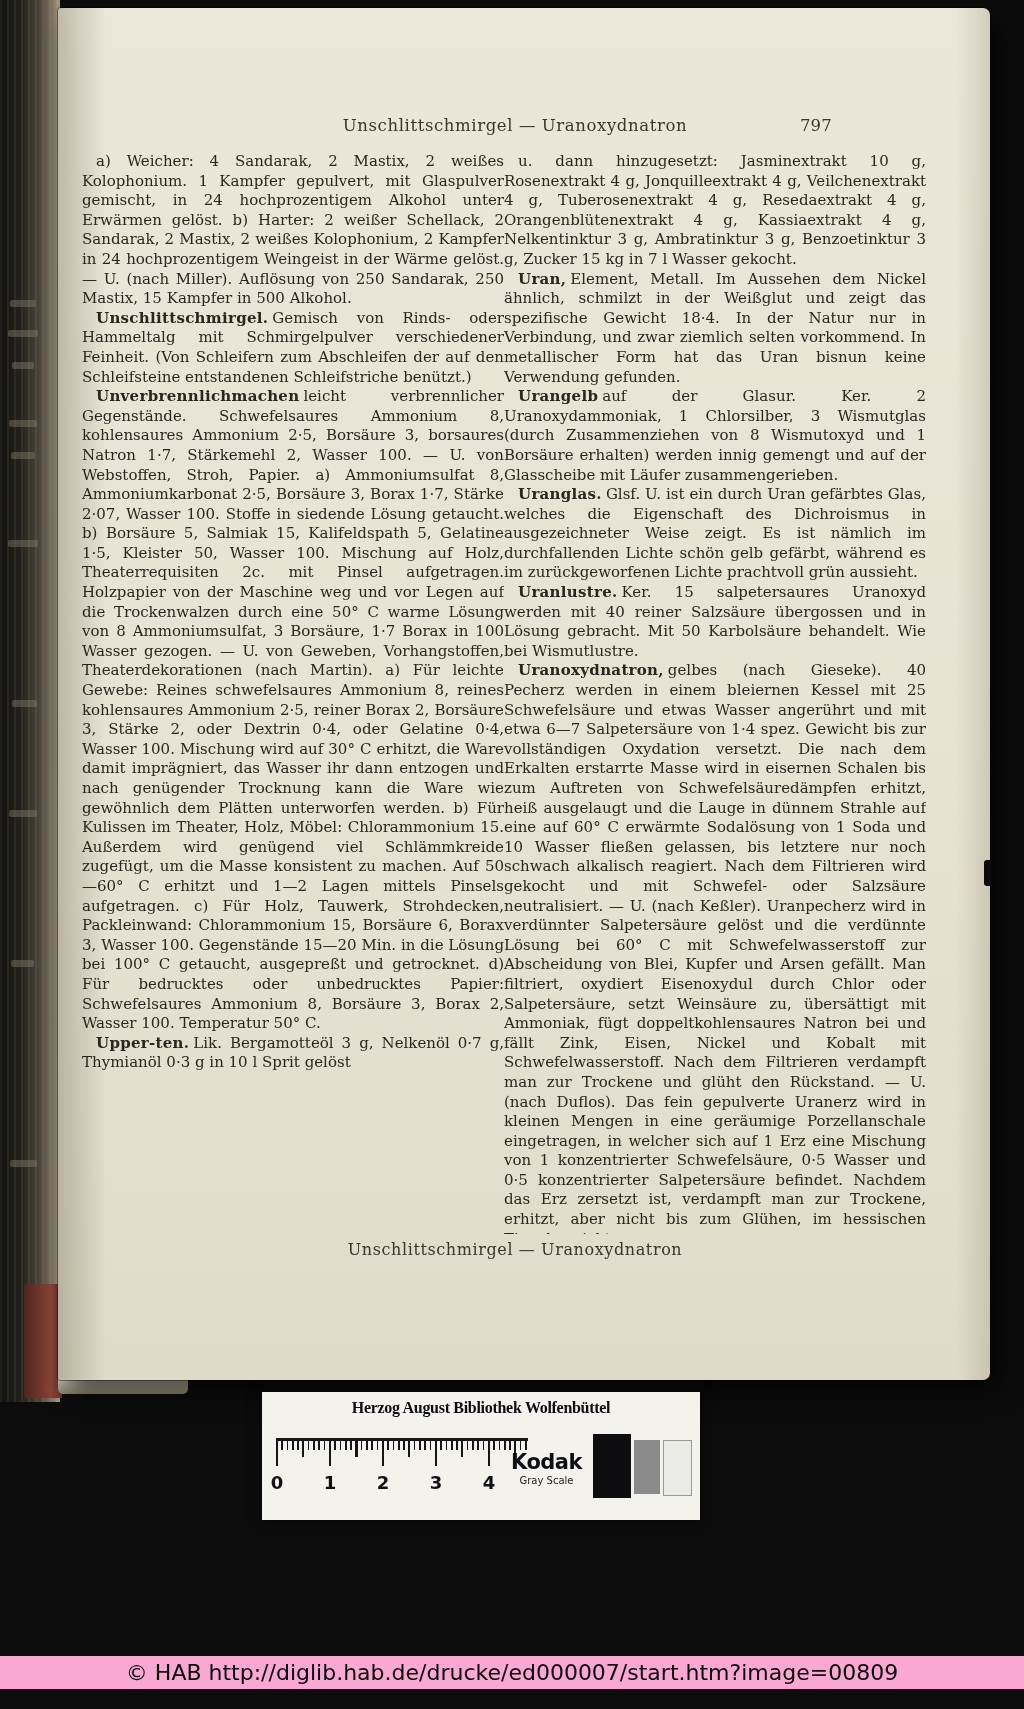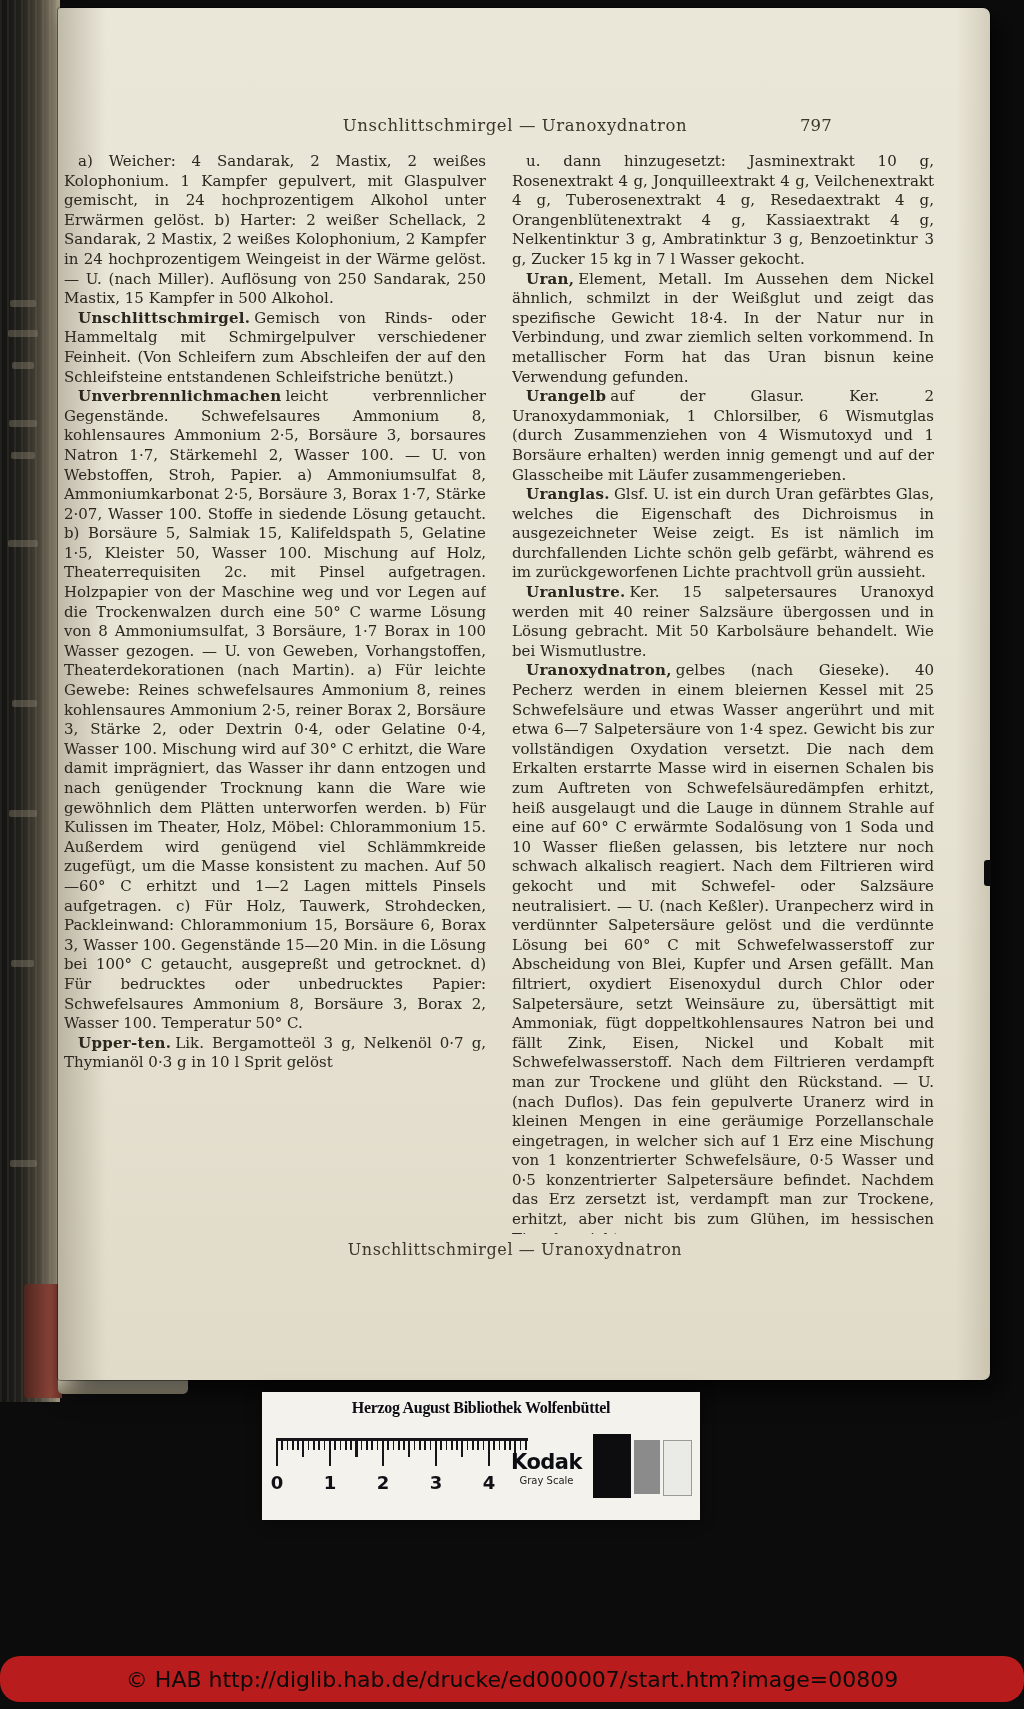--- a/index.html
+++ b/index.html
@@ -28,21 +28,21 @@
       linear-gradient(180deg,#ebe7d8 0%,#e7e3d3 55%,#e0dbc9 100%);
     border-radius:3px 7px 7px 3px;
     box-shadow:0 0 0 1px rgba(0,0,0,.4), 10px 12px 26px rgba(0,0,0,.65);}
   .page-notch{position:absolute;right:-1px;top:852px;width:7px;height:26px;background:#0c0c0c;
     border-radius:3px 0 0 3px;}
 
   .page-header{position:absolute;left:22px;top:108px;width:870px;text-align:center;
     font-size:16.5px;color:#3b352a;letter-spacing:.6px;}
   .page-number{position:absolute;right:118px;top:0;letter-spacing:.2px;text-align:right;}
 
-  .cols{position:absolute;left:6px;top:144px;width:870px;height:1082px;display:flex;gap:26px;overflow:hidden;}
+  .cols{position:absolute;left:24px;top:144px;width:870px;height:1082px;display:flex;overflow:hidden;}
   .col{width:422px;height:100%;overflow:hidden;text-align:justify;font-size:15px;line-height:19.6px;
     color:#2b261d;hyphens:auto;}
   .col p{margin:0;text-indent:14px;}
   .lead{font-weight:bold;letter-spacing:.3px;margin-right:4px;}
 
   .page-footer{position:absolute;left:22px;top:1232px;width:870px;text-align:center;
     font-size:16px;color:#3b352a;letter-spacing:.6px;}
 
   
   .kodak-label{position:absolute;left:262px;top:1392px;width:438px;height:128px;background:#f4f2ec;
@@ -62,22 +62,22 @@
   .label-right{position:absolute;right:8px;top:42px;display:flex;align-items:flex-start;}
   .kodak-text{text-align:center;margin:16px 8px 0 0;font-family:"DejaVu Sans",sans-serif;}
   .kodak-brand{font-weight:bold;font-size:21px;letter-spacing:-.5px;color:#0d0d14;}
   .kodak-sub{font-size:10px;color:#222;margin-top:1px;text-align:center;}
   .swatch{margin-left:3px;}
   .swatch-black{width:38px;height:64px;background:#0d0d10;}
   .swatch-gray{width:26px;height:54px;background:#8b8b8b;margin-top:6px;}
   .swatch-white{width:27px;height:54px;background:#eaeae6;border:1px solid #9a9a95;margin-top:6px;}
 
   
-  .caption-bar{position:absolute;left:0;top:1656px;width:1024px;height:46px;background:#b91c1c;
-    display:flex;align-items:center;justify-content:center;border-radius:20px;}
+  .caption-bar{position:absolute;left:0;top:1656px;width:1024px;height:33px;background:#f9a8d4;
+    display:flex;align-items:center;justify-content:center;}
   .caption-text{font-family:"DejaVu Sans",sans-serif;font-size:22px;color:#0a0a0a;}
 </style>
 </head>
 <body>
 
 <div class="scan">
 
   <div class="book-spine"></div>
 
   <div class="margin-frags">
@@ -107,21 +107,21 @@
     <div class="cols">
       <div class="col">
         <p><span>a) Weicher: 4 Sandarak, 2 Mastix, 2 weißes Kolophonium. 1 Kampfer gepulvert, mit Glaspulver gemischt, in 24 hochprozentigem Alkohol unter Erwärmen gelöst. b) Harter: 2 weißer Schellack, 2 Sandarak, 2 Mastix, 2 weißes Kolophonium, 2 Kampfer in 24 hochprozentigem Weingeist in der Wärme gelöst. — U. (nach Miller). Auflösung von 250 Sandarak, 250 Mastix, 15 Kampfer in 500 Alkohol.</span></p>
         <p><b class="lead">Unschlittschmirgel.</b><span>Gemisch von Rinds- oder Hammeltalg mit Schmirgelpulver verschiedener Feinheit. (Von Schleifern zum Abschleifen der auf den Schleifsteine entstandenen Schleifstriche benützt.)</span></p>
         <p><b class="lead">Unverbrennlichmachen</b><span>leicht verbrennlicher Gegenstände. Schwefelsaures Ammonium 8, kohlensaures Ammonium 2·5, Borsäure 3, borsaures Natron 1·7, Stärkemehl 2, Wasser 100. — U. von Webstoffen, Stroh, Papier. a) Ammoniumsulfat 8, Ammoniumkarbonat 2·5, Borsäure 3, Borax 1·7, Stärke 2·07, Wasser 100. Stoffe in siedende Lösung getaucht. b) Borsäure 5, Salmiak 15, Kalifeldspath 5, Gelatine 1·5, Kleister 50, Wasser 100. Mischung auf Holz, Theaterrequisiten 2c. mit Pinsel aufgetragen. Holzpapier von der Maschine weg und vor Legen auf die Trockenwalzen durch eine 50° C warme Lösung von 8 Ammoniumsulfat, 3 Borsäure, 1·7 Borax in 100 Wasser gezogen. — U. von Geweben, Vorhangstoffen, Theaterdekorationen (nach Martin). a) Für leichte Gewebe: Reines schwefelsaures Ammonium 8, reines kohlensaures Ammonium 2·5, reiner Borax 2, Borsäure 3, Stärke 2, oder Dextrin 0·4, oder Gelatine 0·4, Wasser 100. Mischung wird auf 30° C erhitzt, die Ware damit imprägniert, das Wasser ihr dann entzogen und nach genügender Trocknung kann die Ware wie gewöhnlich dem Plätten unterworfen werden. b) Für Kulissen im Theater, Holz, Möbel: Chlorammonium 15. Außerdem wird genügend viel Schlämmkreide zugefügt, um die Masse konsistent zu machen. Auf 50—60° C erhitzt und 1—2 Lagen mittels Pinsels aufgetragen. c) Für Holz, Tauwerk, Strohdecken, Packleinwand: Chlorammonium 15, Borsäure 6, Borax 3, Wasser 100. Gegenstände 15—20 Min. in die Lösung bei 100° C getaucht, ausgepreßt und getrocknet. d) Für bedrucktes oder unbedrucktes Papier: Schwefelsaures Ammonium 8, Borsäure 3, Borax 2, Wasser 100. Temperatur 50° C.</span></p>
         <p><b class="lead">Upper-ten.</b><span>Lik. Bergamotteöl 3 g, Nelkenöl 0·7 g, Thymianöl 0·3 g in 10 l Sprit gelöst</span></p>
       </div>
       <div class="col">
         <p><span>u. dann hinzugesetzt: Jasminextrakt 10 g, Rosenextrakt 4 g, Jonquilleextrakt 4 g, Veilchenextrakt 4 g, Tuberosenextrakt 4 g, Resedaextrakt 4 g, Orangenblütenextrakt 4 g, Kassiaextrakt 4 g, Nelkentinktur 3 g, Ambratinktur 3 g, Benzoetinktur 3 g, Zucker 15 kg in 7 l Wasser gekocht.</span></p>
         <p><b class="lead">Uran,</b><span>Element, Metall. Im Aussehen dem Nickel ähnlich, schmilzt in der Weißglut und zeigt das spezifische Gewicht 18·4. In der Natur nur in Verbindung, und zwar ziemlich selten vorkommend. In metallischer Form hat das Uran bisnun keine Verwendung gefunden.</span></p>
-        <p><b class="lead">Urangelb</b><span>auf der Glasur. Ker. 2 Uranoxydammoniak, 1 Chlorsilber, 6 Wismutglas (durch Zusammenziehen von 4 Wismutoxyd und 1 Borsäure erhalten) werden innig gemengt und auf der Glasscheibe mit Läufer zusammengerieben.</span></p>
+        <p><b class="lead">Urangelb</b><span>auf der Glasur. Ker. 2 Uranoxydammoniak, 1 Chlorsilber, 3 Wismutglas (durch Zusammenziehen von 8 Wismutoxyd und 1 Borsäure erhalten) werden innig gemengt und auf der Glasscheibe mit Läufer zusammengerieben.</span></p>
         <p><b class="lead">Uranglas.</b><span>Glsf. U. ist ein durch Uran gefärbtes Glas, welches die Eigenschaft des Dichroismus in ausgezeichneter Weise zeigt. Es ist nämlich im durchfallenden Lichte schön gelb gefärbt, während es im zurückgeworfenen Lichte prachtvoll grün aussieht.</span></p>
         <p><b class="lead">Uranlustre.</b><span>Ker. 15 salpetersaures Uranoxyd werden mit 40 reiner Salzsäure übergossen und in Lösung gebracht. Mit 50 Karbolsäure behandelt. Wie bei Wismutlustre.</span></p>
         <p><b class="lead">Uranoxydnatron,</b><span>gelbes (nach Gieseke). 40 Pecherz werden in einem bleiernen Kessel mit 25 Schwefelsäure und etwas Wasser angerührt und mit etwa 6—7 Salpetersäure von 1·4 spez. Gewicht bis zur vollständigen Oxydation versetzt. Die nach dem Erkalten erstarrte Masse wird in eisernen Schalen bis zum Auftreten von Schwefelsäuredämpfen erhitzt, heiß ausgelaugt und die Lauge in dünnem Strahle auf eine auf 60° C erwärmte Sodalösung von 1 Soda und 10 Wasser fließen gelassen, bis letztere nur noch schwach alkalisch reagiert. Nach dem Filtrieren wird gekocht und mit Schwefel- oder Salzsäure neutralisiert. — U. (nach Keßler). Uranpecherz wird in verdünnter Salpetersäure gelöst und die verdünnte Lösung bei 60° C mit Schwefelwasserstoff zur Abscheidung von Blei, Kupfer und Arsen gefällt. Man filtriert, oxydiert Eisenoxydul durch Chlor oder Salpetersäure, setzt Weinsäure zu, übersättigt mit Ammoniak, fügt doppeltkohlensaures Natron bei und fällt Zink, Eisen, Nickel und Kobalt mit Schwefelwasserstoff. Nach dem Filtrieren verdampft man zur Trockene und glüht den Rückstand. — U. (nach Duflos). Das fein gepulverte Uranerz wird in kleinen Mengen in eine geräumige Porzellanschale eingetragen, in welcher sich auf 1 Erz eine Mischung von 1 konzentrierter Schwefelsäure, 0·5 Wasser und 0·5 konzentrierter Salpetersäure befindet. Nachdem das Erz zersetzt ist, verdampft man zur Trockene, erhitzt, aber nicht bis zum Glühen, im hessischen Tiegel, weicht</span></p>
       </div>
     </div>
 
     <div class="page-footer">Unschlittschmirgel — Uranoxydnatron</div>
   </div>
 
   <div class="kodak-label">

